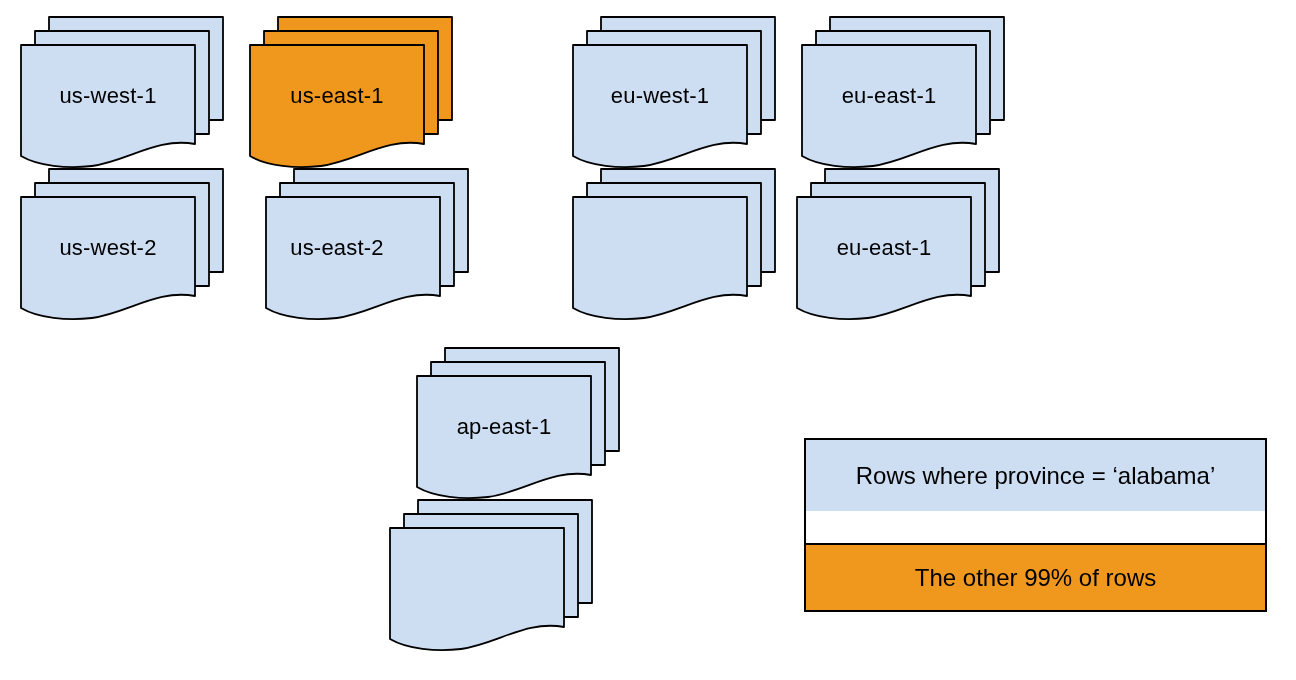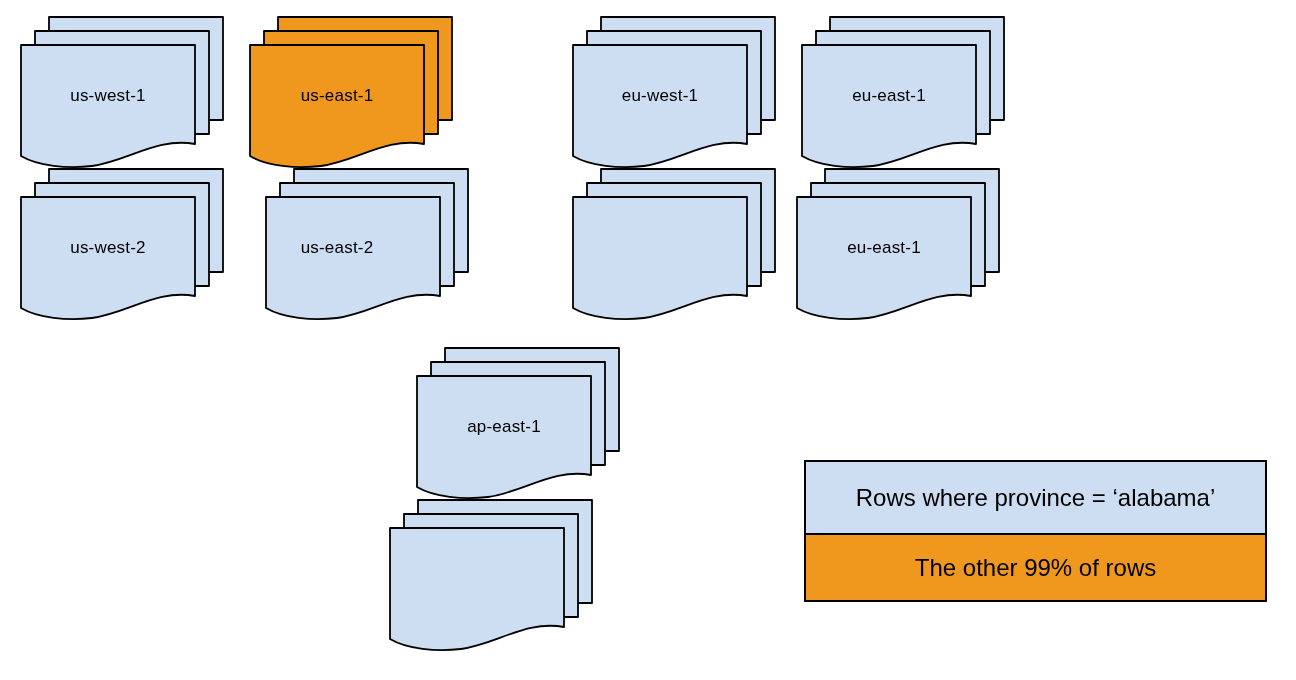--- a/index.html
+++ b/index.html
@@ -30,21 +30,21 @@
   }
   .stack-label {
     position: absolute;
     left: 1px;
     top: 29px;
     width: 174px;
     height: 102px;
     display: flex;
     align-items: center;
     justify-content: center;
-    font-size: 17px;
+    font-size: 22px;
     color: #000000;
     letter-spacing: 0.2px;
     pointer-events: none;
   }
   .legend {
     position: absolute;
     border: 2px solid #000000;
     box-sizing: border-box;
   }
   .legend-row {
@@ -134,17 +134,17 @@
     </svg>
     <div class="stack-label">ap-east-1</div>
   </div>
     <div class="stack" style="left: 389px; top: 499px;">
     <svg width="204" height="156" viewBox="0 0 204 156">
       <rect class="sheet back-sheet" x="29" y="1" width="174" height="103" style="fill: rgb(205, 221, 242);"></rect>
       <rect class="sheet middle-sheet" x="15" y="15" width="174" height="103" style="fill: rgb(205, 221, 242);"></rect>
       <path class="sheet front-sheet" d="M1,29 L175,29 L175,128 C137,121 108,145 72,150 C47,153 18,150 1,140 Z" style="fill: rgb(205, 221, 242);"></path>
     </svg>
   </div>
-    <div class="legend" id="legend" style="left: 804px; top: 460px; width: 463px;">
+    <div class="legend" id="legend" style="left: 804px; top: 438px; width: 463px;">
       <div class="legend-row" style="height: 71px; background: rgb(205, 221, 242);">Rows where province = ‘alabama’</div>
-      <div class="legend-row" style="height: 67px; background: rgb(240, 152, 30);">The other 99% of rows</div>
+      <div class="legend-row" style="height: 67px; background: rgb(240, 152, 30); margin-top: 32px;">The other 99% of rows</div>
     </div>
 </div>
 
 </body></html>

